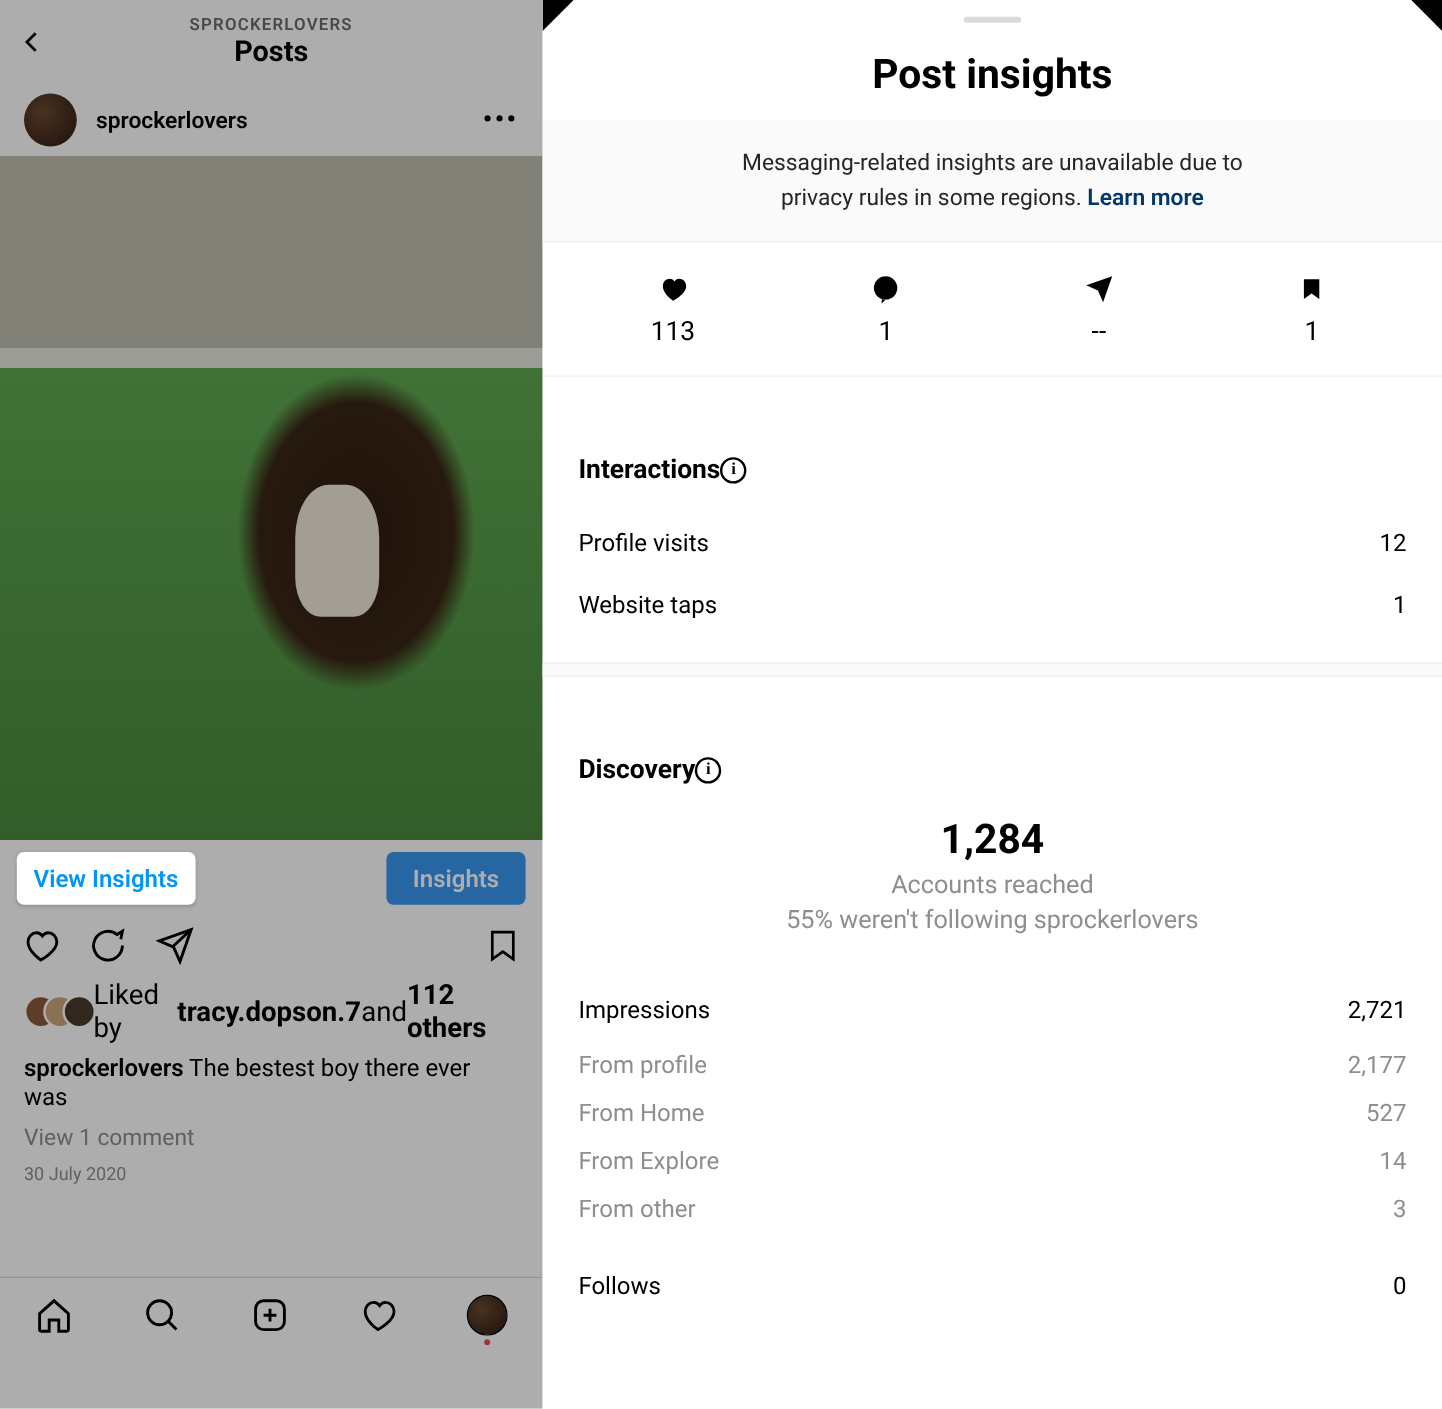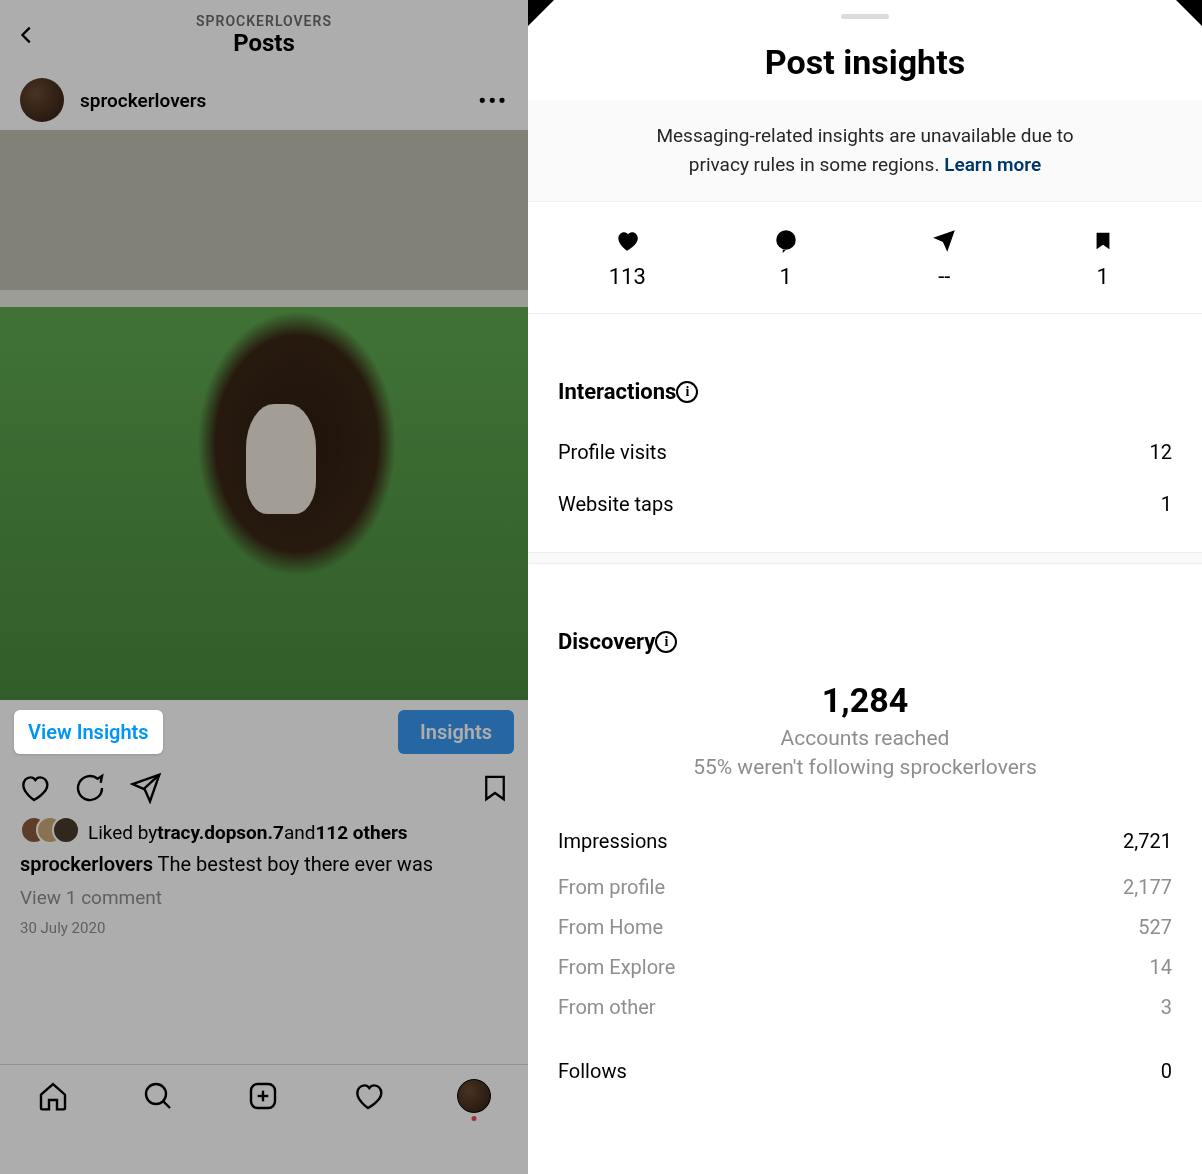--- a/index.html
+++ b/index.html
@@ -5,21 +5,21 @@
   * { box-sizing: border-box; margin: 0; padding: 0; }
   body {
     font-family: -apple-system, BlinkMacSystemFont, "Segoe UI", Roboto, Helvetica, Arial, sans-serif;
     background: #fff;
     width: 1202px;
     height: 1174px;
     overflow: hidden;
     display: flex;
   }
   .left-panel {
-    width: 528px;
+    width: 452px;
     height: 100%;
     position: relative;
     background: #fff;
   }
   .left-dim {
     position: absolute; inset: 0;
     background: rgba(0,0,0,0.32);
     pointer-events: none;
     z-index: 5;
   }
@@ -66,21 +66,21 @@
     position: relative; z-index: 10;
   }
   .promote-btn {
     margin-left:auto; background:#3897f0; color:#fff; font-weight:600; font-size:20px;
     padding:10px 22px; border-radius:6px;
   }
   .actions-row {
     display:flex; align-items:center; padding: 8px 18px; gap:24px;
   }
   .actions-row .spacer { flex:1; }
-  .like-row { display:flex; align-items:flex-end; padding: 4px 20px; font-size:19px;}
+  .like-row { display:flex; align-items:center; padding: 4px 20px; font-size:23px;}
   .like-avatars {
     width:60px; height:28px; position:relative; margin-right:8px;
   }
   .la { width:28px; height:28px; border-radius:50%; position:absolute; border:2px solid #fff;}
   .la1 { background:#8a5a3a; left:0; }
   .la2 { background:#c9a97a; left:16px; }
   .la3 { background:#4a3a2a; left:32px; }
   .caption-row { padding:4px 20px; font-size:20px; }
   .caption-user { font-weight:600; }
   .comments-row { padding:6px 20px; font-size:19px; color:#8e8e8e;}

